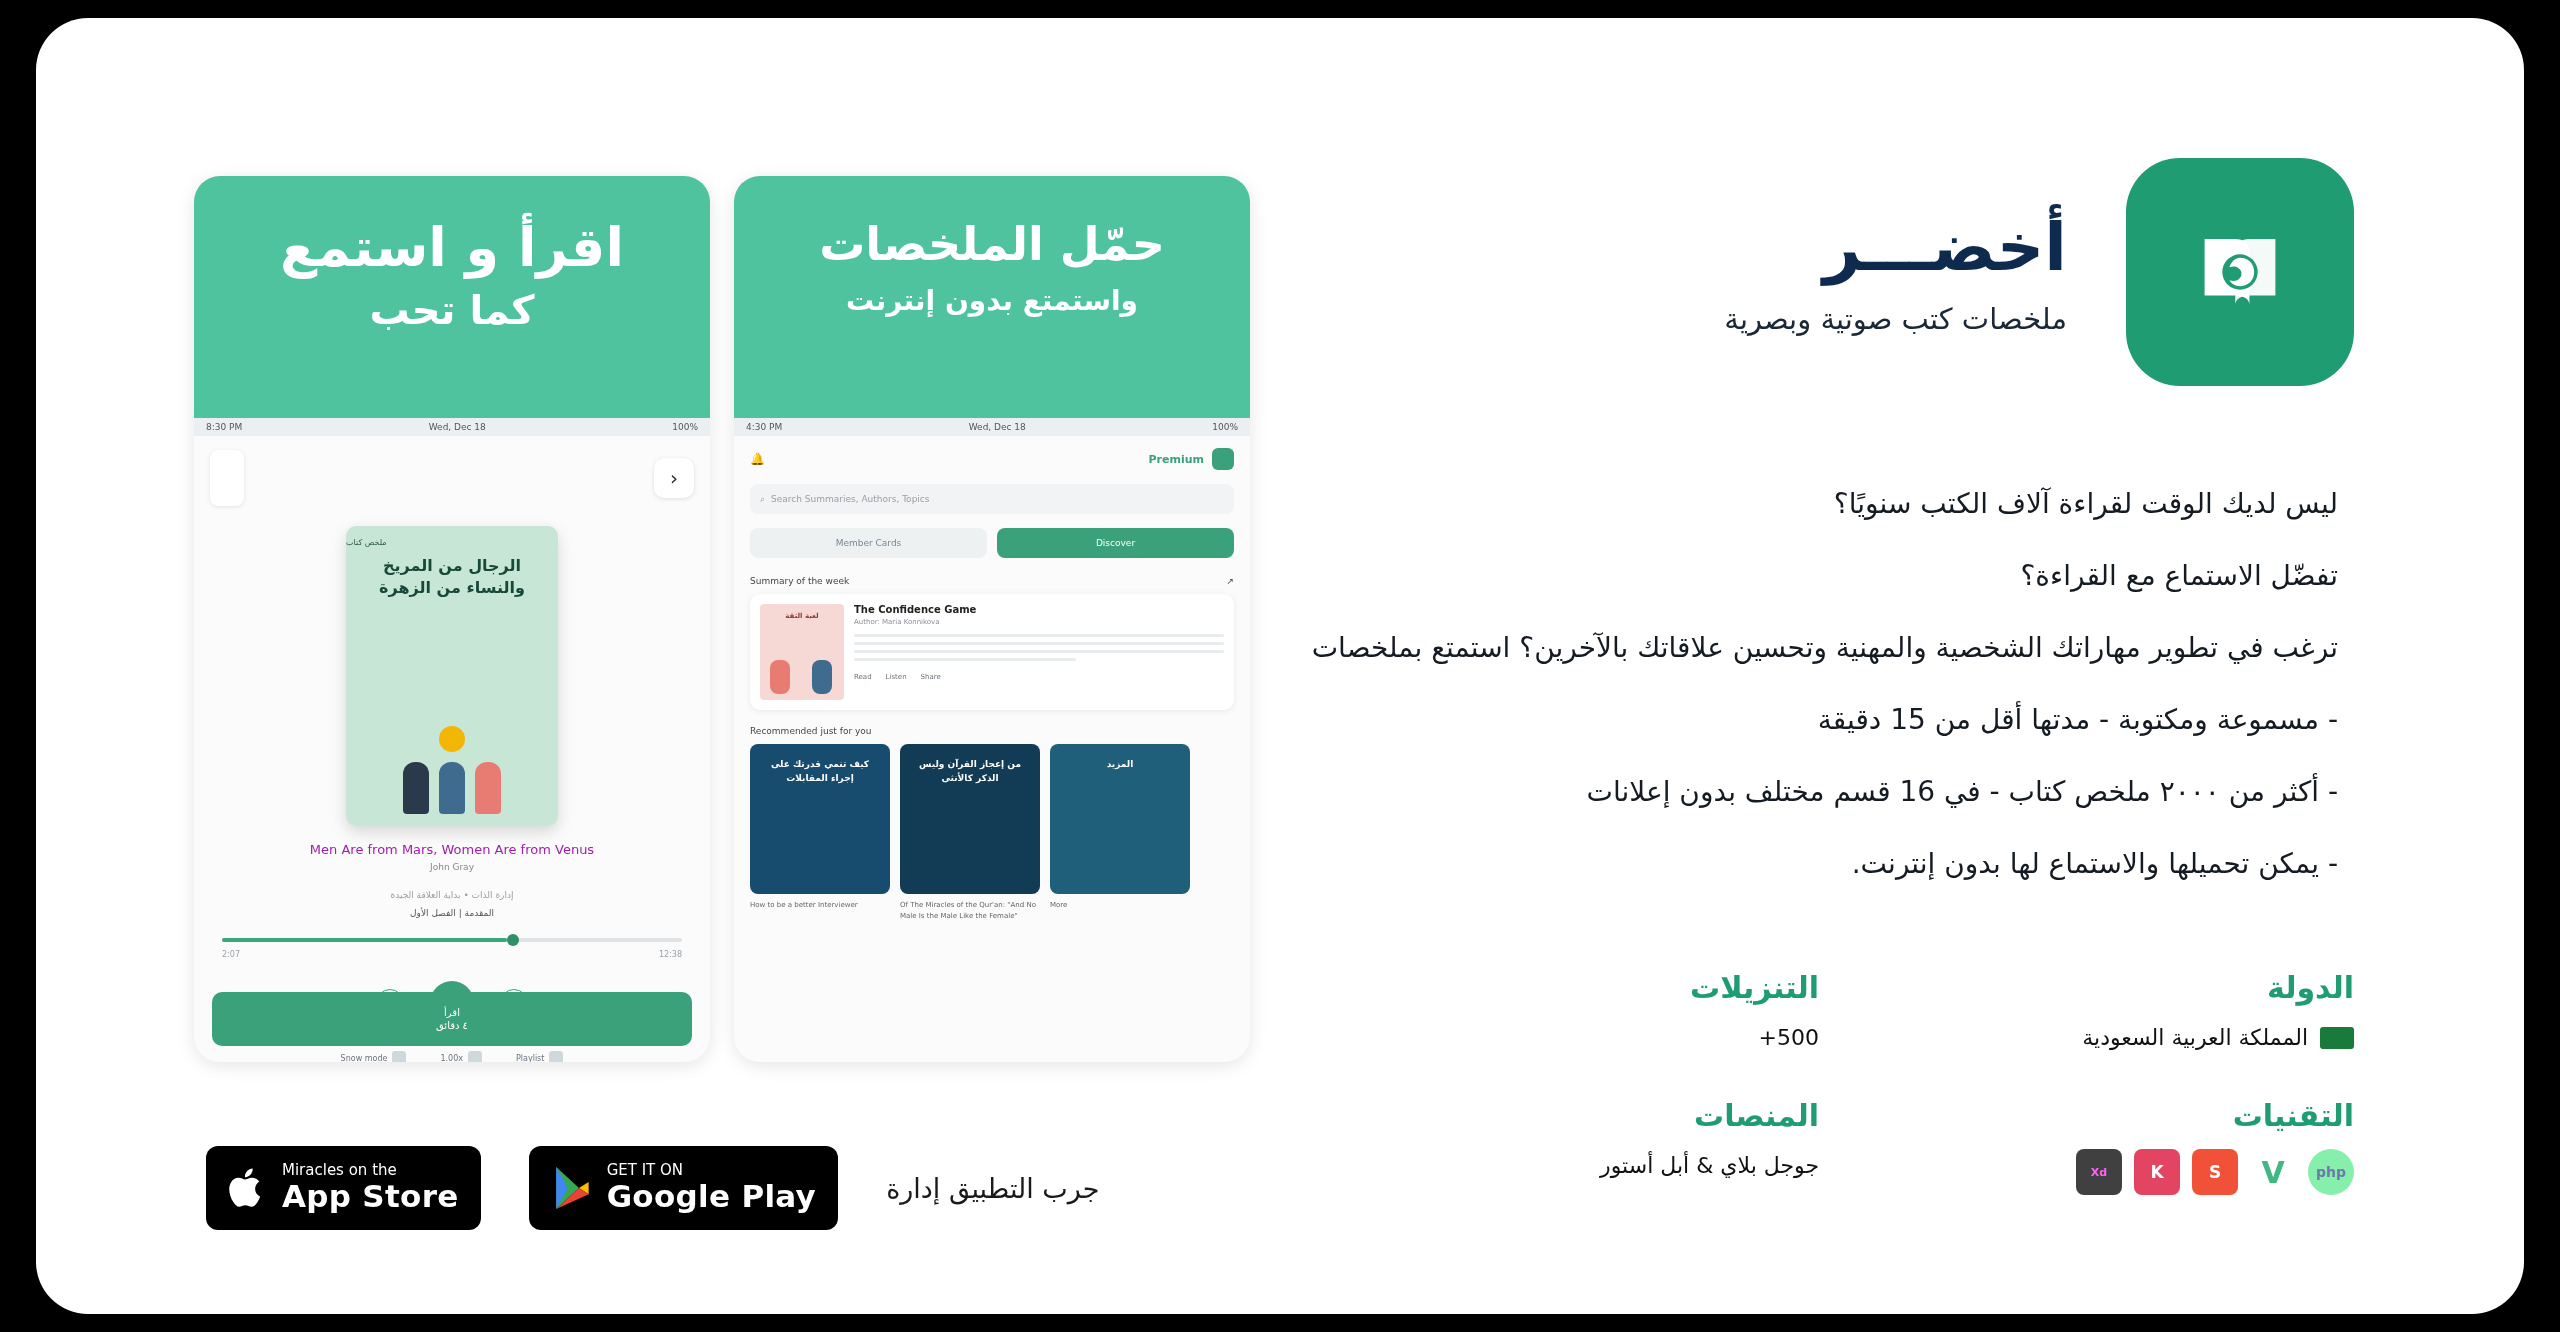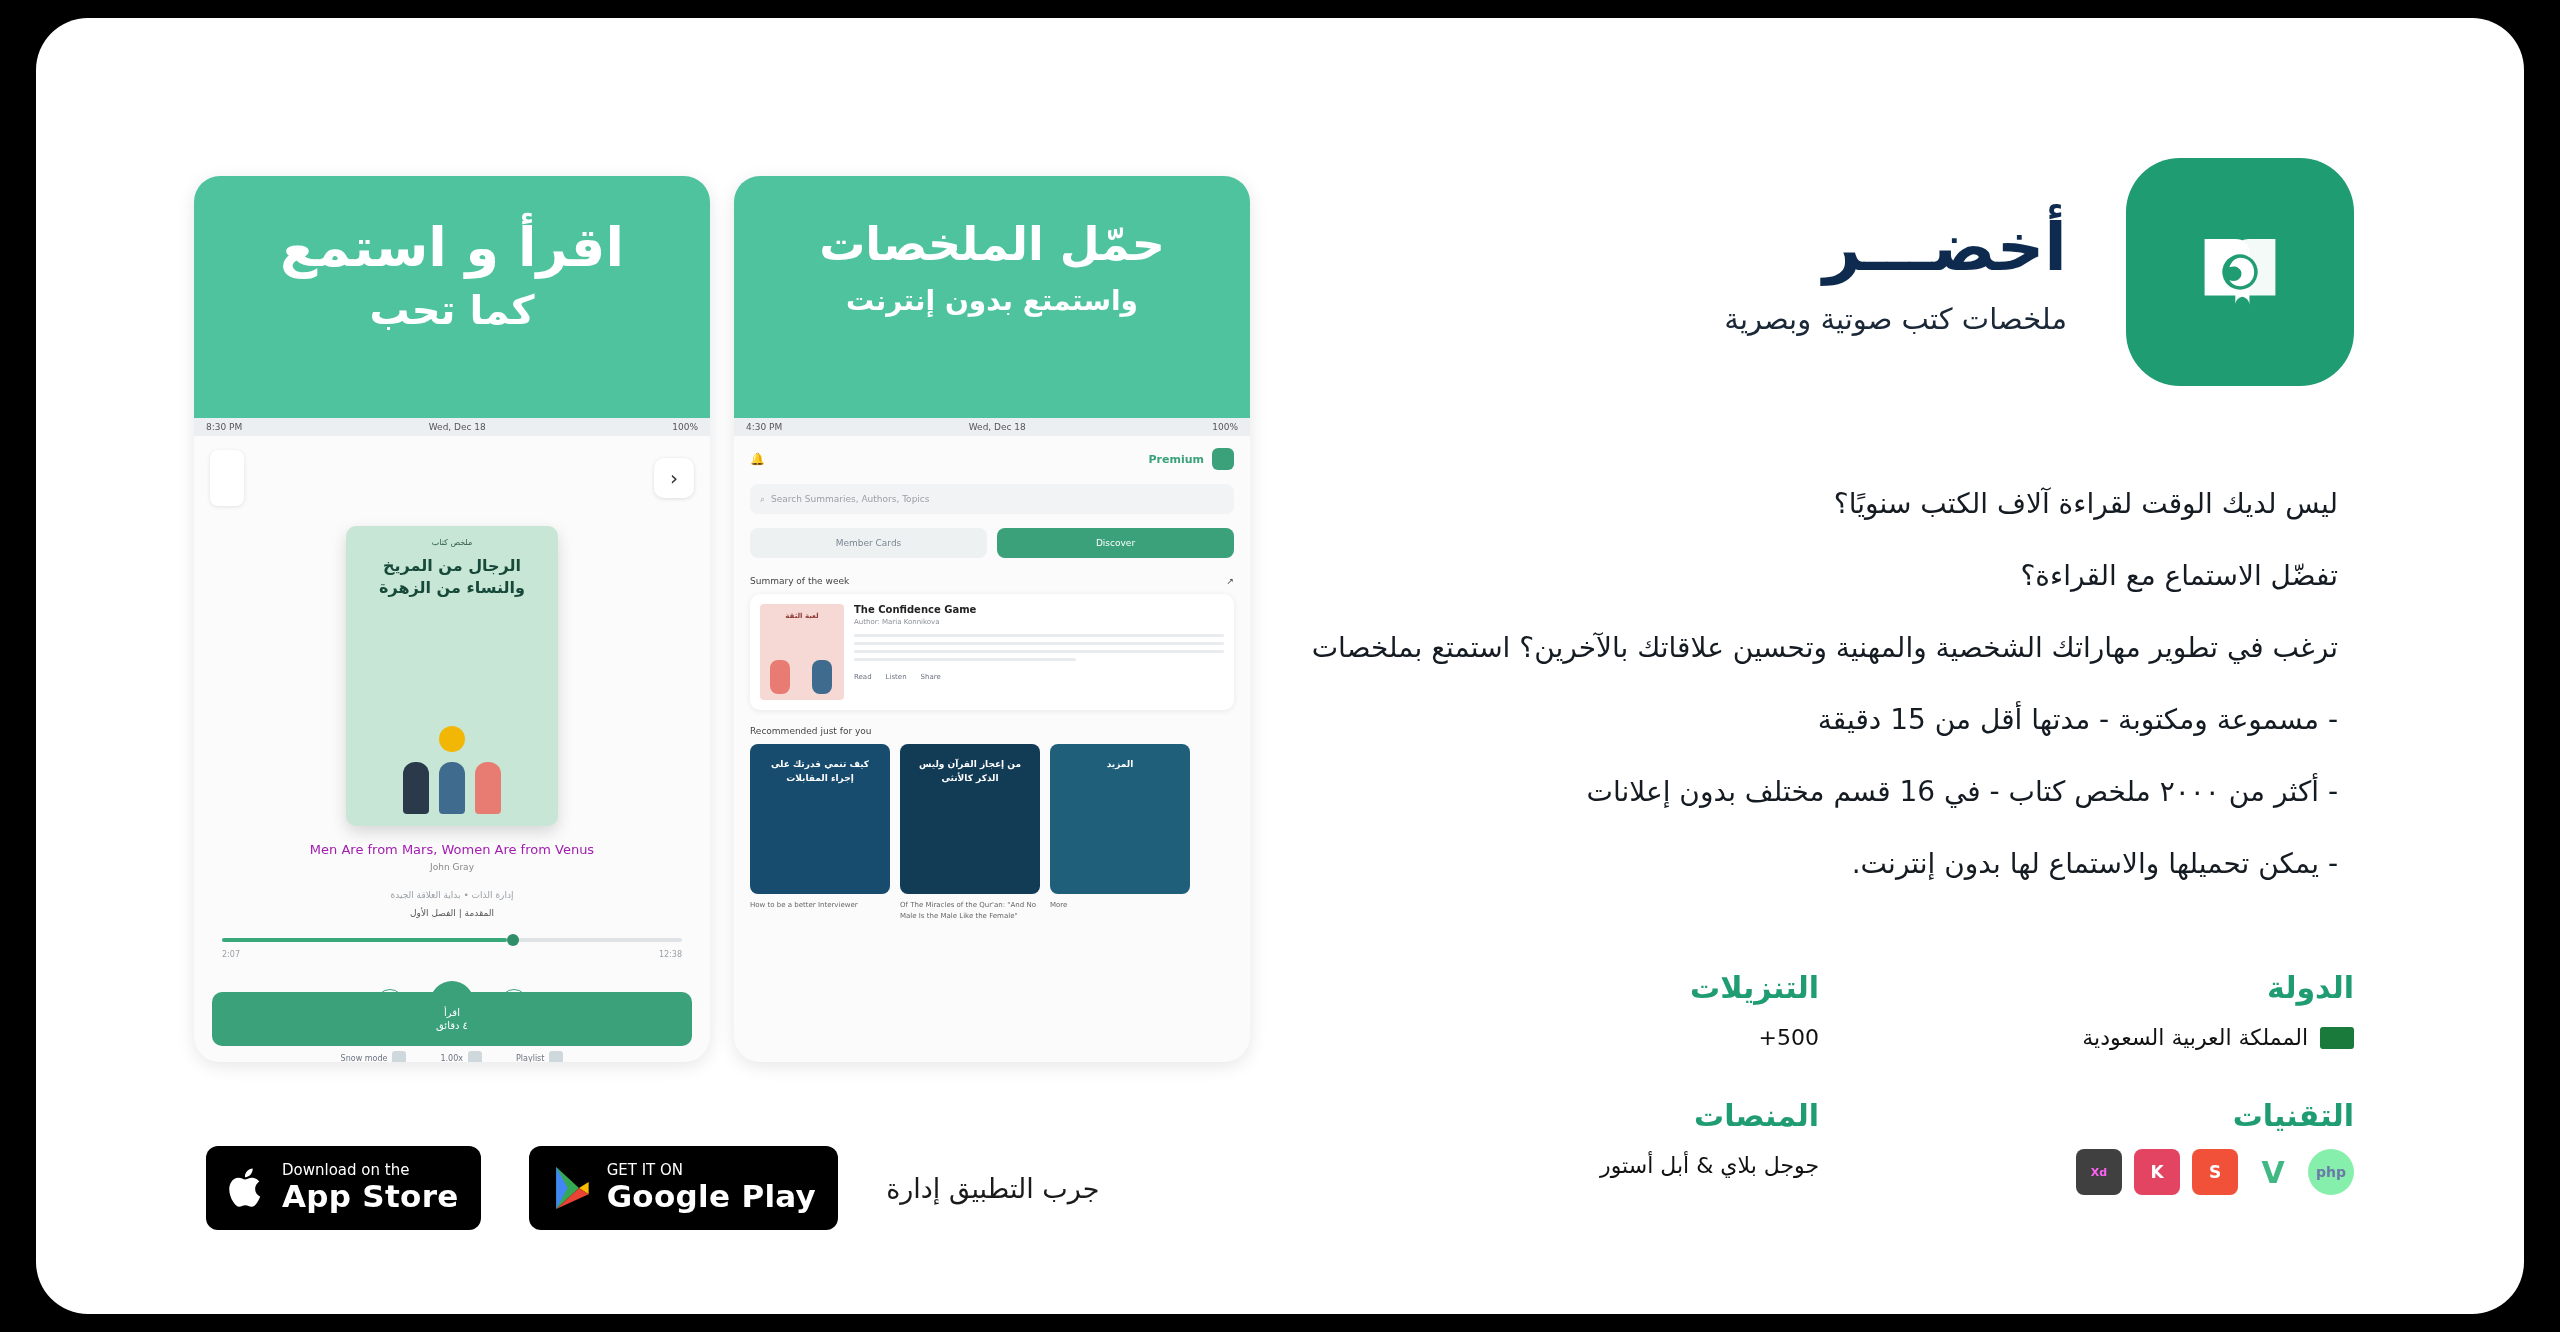--- a/index.html
+++ b/index.html
@@ -70,21 +70,21 @@
     box-shadow:0 1px 4px rgba(0,0,0,.12); display:flex; align-items:center; justify-content:center;
     font-size: 20px; color:#333;
   }
   .p1-side { width: 34px; height: 56px; background:#fff; border-radius:8px; box-shadow:0 1px 4px rgba(0,0,0,.10); }
   .book-cover {
     width: 212px; height: 300px; margin: 6px auto 0;
     background: #C8E6D5; border-radius: 10px;
     box-shadow: 0 6px 16px rgba(0,0,0,.15);
     position: relative; overflow: hidden;
   }
-  .book-cover .bc-top { font-size: 8px; color:#2f5d4a; text-align:center; padding-top:12px; }
+  .book-cover .bc-top { font-size: 8px; color:#2f5d4a; text-align:left; padding-top:12px; }
   .book-cover .bc-title {
     font-size: 16px; font-weight: 700; color: #17493a;
     text-align:center; padding: 8px 10px 0; line-height: 1.35;
   }
   .bc-figs { position:absolute; bottom: 12px; left:0; right:0; display:flex; justify-content:center; gap:10px; }
   .bc-fig { width: 26px; height: 52px; border-radius: 12px 12px 4px 4px; background:#E97C72; }
   .bc-fig.b { background:#3F6B8E; }
   .bc-fig.c { background:#2b3a4a; }
   .bc-badge { position:absolute; left:50%; transform:translateX(-50%); bottom:74px; width:26px;height:26px;border-radius:50%;background:#F2B705; }
   .p1-title { text-align:center; font-size: 13px; color:#a21caf; margin-top: 16px; direction:ltr; }
@@ -338,21 +338,21 @@
       </div>
     </div>
   </div>
 
   <div class="badges">
     <div class="badge">
       <svg width="40" height="48" viewBox="0 0 24 28">
         <path fill="#fff" d="M16.3 14.6c0-3 2.4-4.4 2.5-4.5-1.4-2-3.5-2.3-4.2-2.3-1.8-.2-3.5 1.1-4.4 1.1-.9 0-2.3-1-3.8-1C4.5 7.9 2.7 9 1.7 10.8c-2 3.5-.5 8.7 1.4 11.5.9 1.4 2.1 3 3.6 2.9 1.4-.1 2-.9 3.7-.9s2.2.9 3.8.9c1.6 0 2.6-1.4 3.5-2.8 1.1-1.6 1.6-3.2 1.6-3.3-.1 0-3-1.2-3-4.5zM13.6 5.9c.8-1 1.3-2.3 1.2-3.6-1.2 0-2.6.8-3.4 1.7-.7.8-1.4 2.2-1.2 3.5 1.3.1 2.6-.7 3.4-1.6z"></path>
       </svg>
       <span class="b-text">
-        <span class="b-small" style="display:block">Download on the</span>
+        <span class="b-small" style="display:block">Miracles on the</span>
         <span class="b-big" style="display:block">App Store</span>
       </span>
     </div>
     <div class="badge">
       <svg width="42" height="46" viewBox="0 0 24 26">
         <polygon fill="#34A853" points="3,1 16,13 3,25"></polygon>
         <polygon fill="#4285F4" points="3,1 3,25 9.5,13"></polygon>
         <polygon fill="#FBBC04" points="16,13 21.5,9.5 21.5,16.5"></polygon>
         <polygon fill="#EA4335" points="16,13 21.5,16.5 3,25"></polygon>
       </svg>

